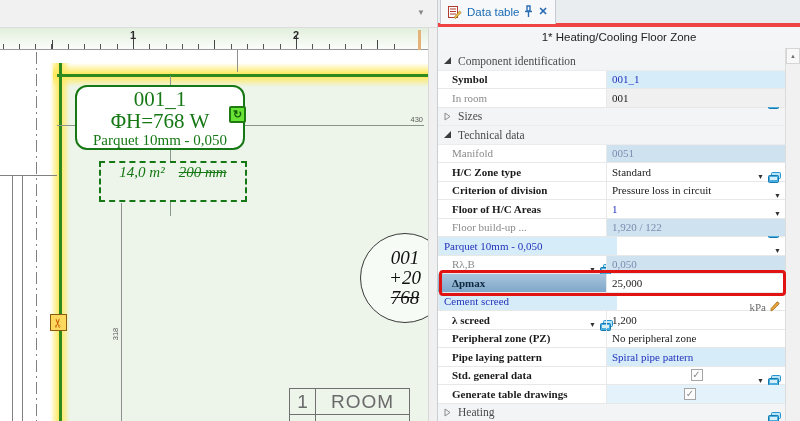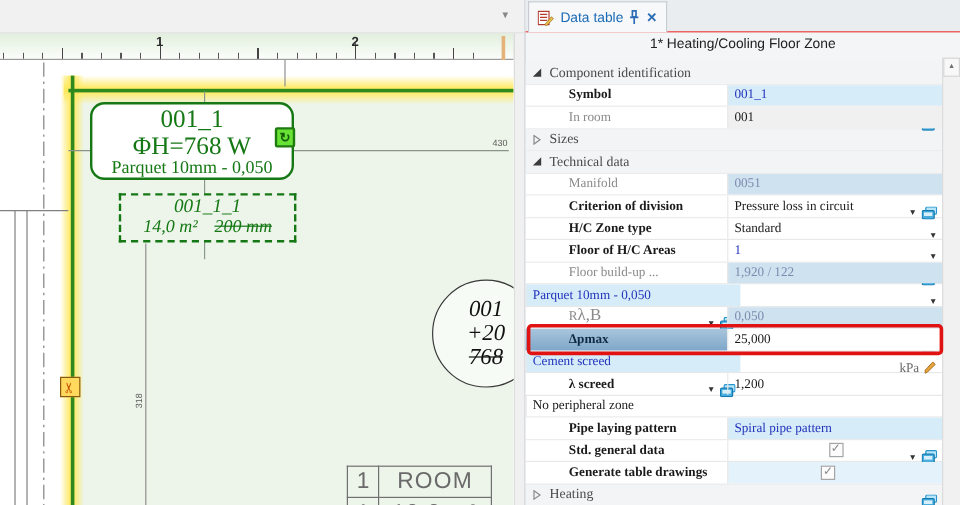--- a/index.html
+++ b/index.html
@@ -63,37 +63,37 @@
   #room-table .c1 { width:26px; }
   #room-table .c2 { width:94px; letter-spacing:1px; }
   #scissors-chip { position:absolute; left:50px; top:264px; width:17px; height:17px;
                    background:#ffd95e; border:1px solid #8a5a10; display:flex;
                    align-items:center; justify-content:center; }
   #scissors-chip span { font-size:12px; color:#c25200; transform:rotate(-90deg); display:block; }
 
   
   #panel { position:absolute; left:437px; top:0; width:363px; height:421px;
            background:#f4f5f6; border-left:1px solid #c9ced3; }
-  #tabbar { height:27px; background:#e9edf0; border-bottom:1px solid #ef4444;
+  #tabbar { height:27px; background:#e9edf0; border-bottom:4px solid #ef4444;
             display:flex; align-items:flex-end; padding-left:2px; }
   #tab-data-table { display:flex; align-items:center; gap:5px; height:26px;
                     background:#f7f8f9; border:1px solid #c6ccd2; border-bottom:none;
                     padding:0 7px; margin-bottom:-1px; }
   #tab-data-table .tablabel { color:#1a6ab5; font-size:11.5px; }
   #tab-data-table .closex { color:#2a6db5; font-size:11px; font-weight:bold; cursor:pointer; }
   #panel-title { height:21px; line-height:21px; text-align:center; font-size:11.5px; color:#222; }
   #grid { position:absolute; left:0; top:48px; right:15px; bottom:0; padding-top:4px;font-family:Liberation Serif, serif; }
   .row { height:18.5px; display:flex; align-items:stretch; border-bottom:1px solid #e8e8e8;
          font-size:11px; background:#fff; }
   .row.section { background:#f3f4f6; color:#4a4a4a; align-items:center; padding-left:5px;
                  gap:6px; font-size:11.5px; border-bottom:1px solid #ececec; }
-  .lbl { flex:1; display:flex; align-items:center; padding-left:36px; color:#1a1a1a;
+  .lbl { flex:1; display:flex; align-items:center; padding-left:14px; color:#1a1a1a;
          font-weight:600; white-space:nowrap; overflow:hidden; }
   .lbl.gray { color:#8a8a8a; font-weight:400; }
-  .lbl sub { font-size:14px; }
+  .lbl sub { font-size:11px; }
   .val { width:179px; border-left:1px solid #e8e8e8; display:flex; align-items:center;
          padding:0 4px 0 5px; color:#1a1a1a; white-space:nowrap; }
   .val .right { margin-left:auto; display:flex; align-items:center; gap:4px;margin-top:48px; }
   .val .dd { font-size:7px; color:#333; }
   .val .unit { color:#6a6a6a; }
   .bg-blue { background:#d6ecf9; } .bg-bluegray { background:#cfe2f0;gap:20px; }
   .bg-gray { background:#f0f0f0; } .bg-lightblue { background:#e4f2fb; }
   .txt-blue { color:#2233bb; } .txt-grayblue { color:#7b8bae; }
   .sel-lbl { background:linear-gradient(180deg,#a9c5dd,#7fa7c9); color:#0e2940; }
   .row.hl { position:relative; z-index:2; }
@@ -151,21 +151,20 @@
       <div id="label-box">
         <div class="l1">001_1</div>
         <div class="l2">ΦH=768 W</div>
         <div class="l3">Parquet 10mm - 0,050</div>
       </div>
       <div id="rotate-chip">
         <span>↻</span>
       </div>
 
       <div id="dashed-box">
-        <div class="l1">001_1_1</div>
         <div class="l2">
           <span>14,0 m²</span><span class="strike">200 mm</span>
         </div>
       </div>
 
       <div id="stamp-circle">
         <div>001</div>
         <div>+20</div>
         <div class="strike">768</div>
       </div>
@@ -272,33 +271,33 @@
                   <rect x="3.5" y="0.5" width="9" height="6" rx="1" fill="#b8e4f7" stroke="#2795cf"></rect>
                   <rect x="0.5" y="3.5" width="10" height="7" rx="1" fill="#49aede" stroke="#1579b2"></rect>
                   <rect x="2" y="5" width="7" height="3" fill="#d6effb"></rect>
                 </svg>
             </span>
           </span>
         </div>
       </div>
 
       <div class="row">
+        <div class="lbl">H/C Zone type</div>
+        <div class="val">
+          <span>Standard</span>
+          <span class="right">
+              <span class="dd">▼</span>
+            </span>
+        </div>
+      </div>
+
+      <div class="row">
         <div class="lbl">Criterion of division</div>
         <div class="val">
           <span>Pressure loss in circuit</span>
-          <span class="right">
-              <span class="dd">▼</span>
-            </span>
-        </div>
-      </div>
-
-      <div class="row">
-        <div class="lbl">H/C Zone type</div>
-        <div class="val">
-          <span>Standard</span>
           <span class="right">
               <span class="dd">▼</span>
             </span>
         </div>
       </div>
 
       <div class="row">
         <div class="lbl">Floor of H/C Areas</div>
         <div class="val txt-blue">
           <span>1</span>
@@ -392,20 +391,21 @@
       </div>
 
       <div class="row">
         <div class="lbl">λ screed</div>
         <div class="val">
           <span>1,200</span>
         </div>
       </div>
 
       <div class="row">
+        <div class="lbl">Peripheral zone (PZ)</div>
         <div class="val">
           <span>No peripheral zone</span>
           <span class="right">
               <span class="dd">▼</span>
             </span>
         </div>
       </div>
 
       <div class="row">
         <div class="lbl">Pipe laying pattern</div>

